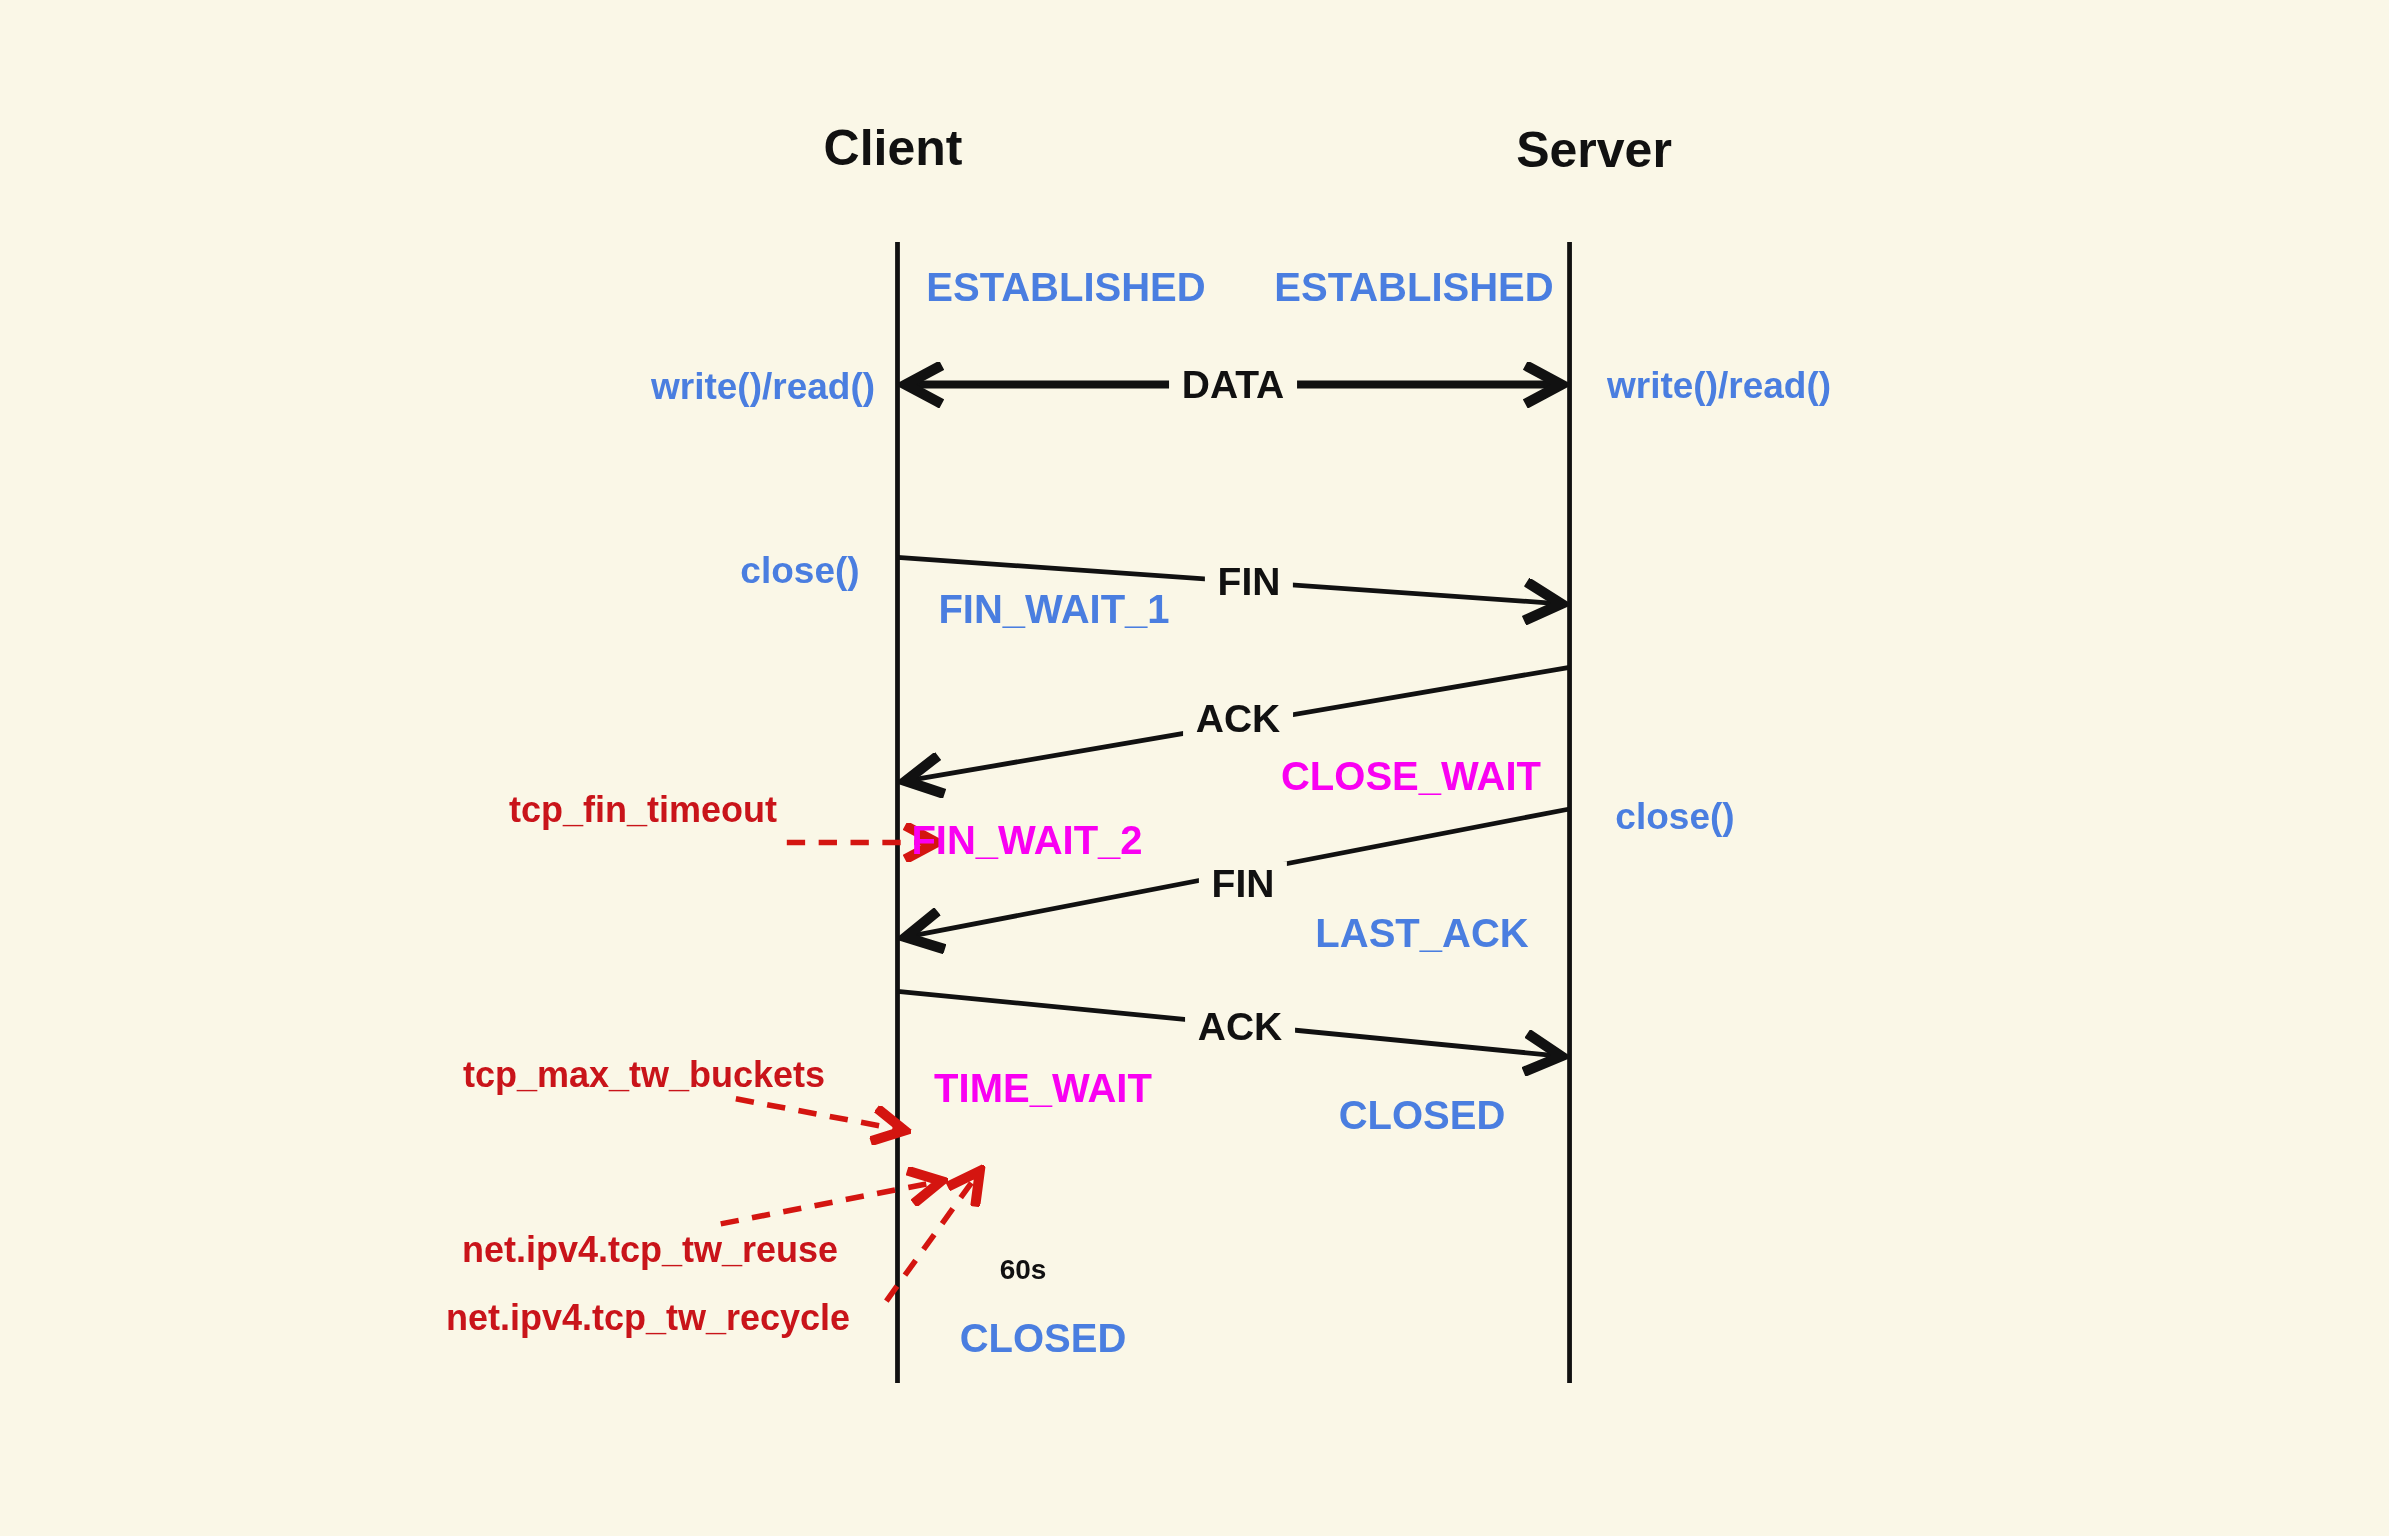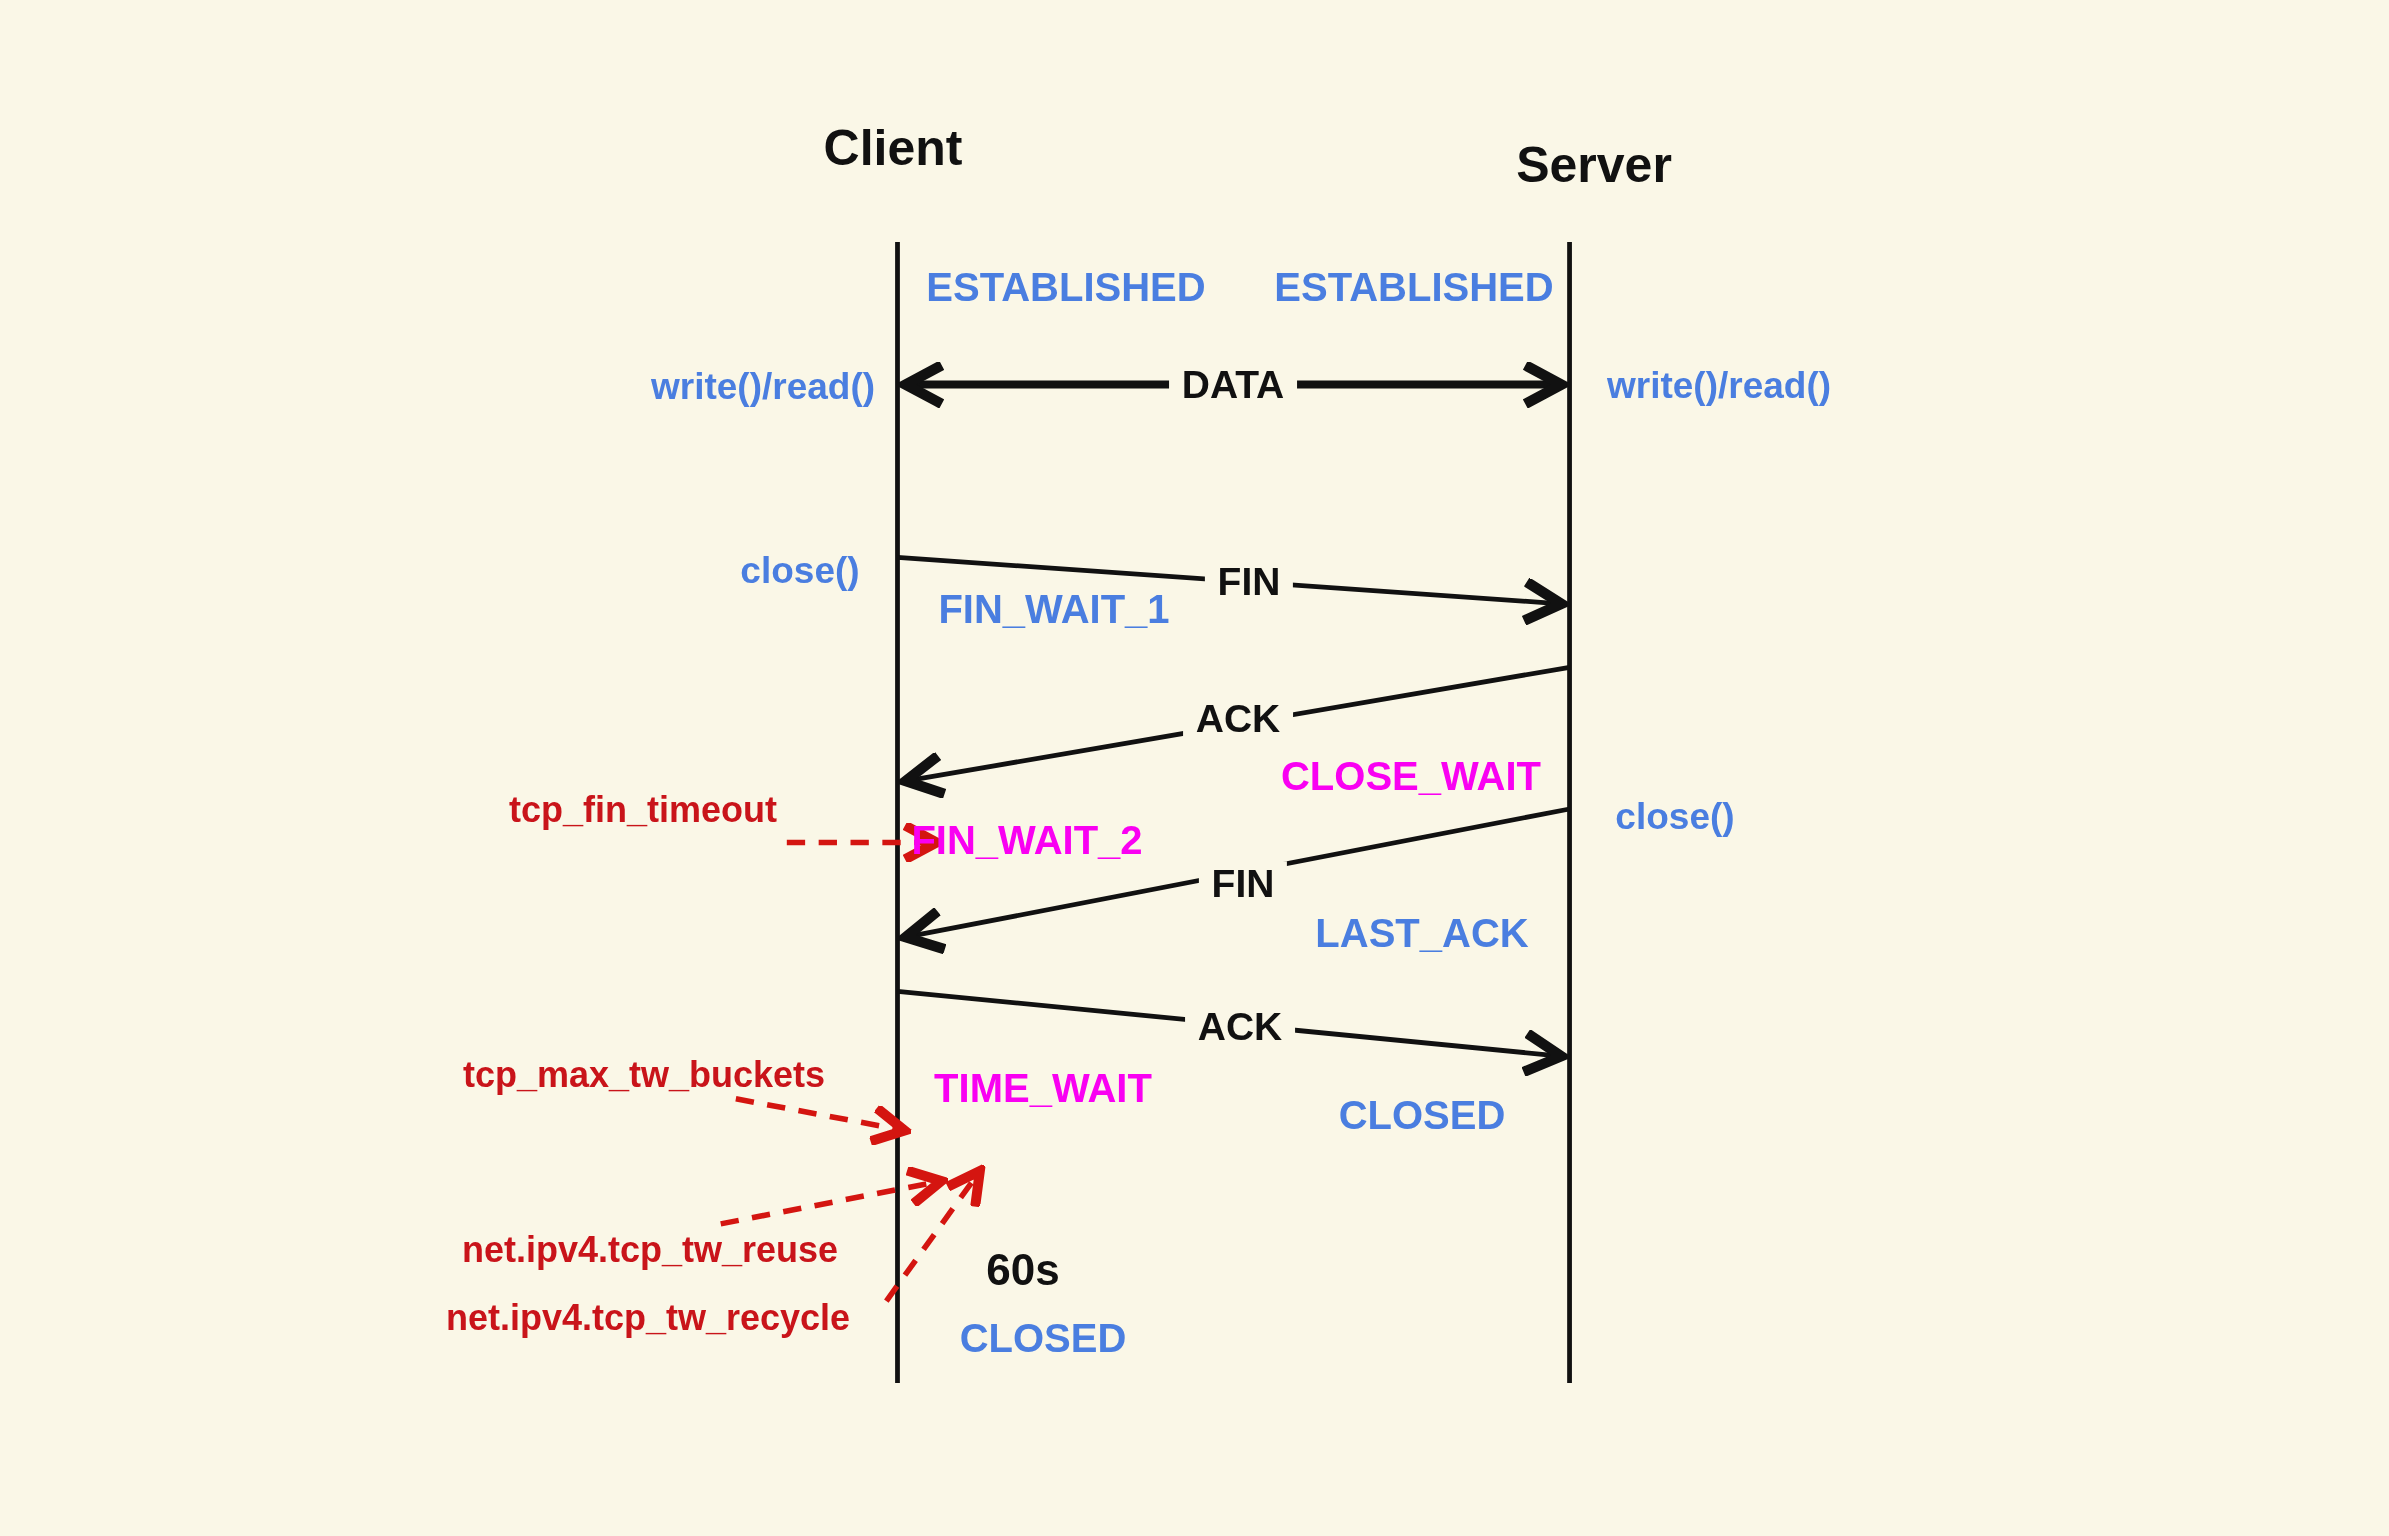--- a/index.html
+++ b/index.html
@@ -17,21 +17,21 @@
     position:absolute;transform:translate(-50%,-50%);
     font-weight:bold;white-space:nowrap;line-height:1;
   }
   .title{font-size:50px;color:var(--text);}
   .state{font-size:40px;}
   .blue{color:var(--blue);text-align:center;}
   .magenta{color:var(--magenta);}
   .call{font-size:37px;color:var(--blue);}
   .msg{font-size:39px;color:var(--text);background:var(--background);padding:3.2px 12.7px;text-align:center;}
   .sysctl{font-size:36px;color:var(--red);}
-  .timer{font-size:44px;color:var(--text);}
+  .timer{font-size:28px;color:var(--text);}
   .ln-black{stroke:var(--text);fill:none;}
   .ln-red{stroke:var(--arrow_red);fill:none;stroke-dasharray:23 17;}
   .mk-black{stroke:var(--text);fill:none;}
   .mk-red{stroke:var(--arrow_red);fill:none;}
 </style>
 </head>
 <body>
 
 <div id="diagram">
 
@@ -61,21 +61,21 @@
     <line class="ln-red" x1="988" y1="1058" x2="1172" y2="1058" stroke-width="7" marker-end="url(#mRed)"></line>
 
     <line class="ln-red" x1="924" y1="1380" x2="1132" y2="1419" stroke-width="7" marker-end="url(#mRed)"></line>
 
     <line class="ln-red" x1="905" y1="1537" x2="1178" y2="1484" stroke-width="7" marker-end="url(#mRed)"></line>
 
     <line class="ln-red" x1="1113" y1="1634" x2="1228" y2="1474" stroke-width="7" marker-end="url(#mRed)"></line>
   </svg>
 
   <div class="lbl title" style="left:893px;top:148px;">Client</div>
-  <div class="lbl title" style="left:1594px;top:165px;">Server</div>
+  <div class="lbl title" style="left:1594px;top:150px;">Server</div>
 
   <div class="lbl state blue" style="left:1066px;top:287px;">ESTABLISHED</div>
   <div class="lbl state blue" style="left:1414px;top:287px;">ESTABLISHED</div>
 
   <div class="lbl call" style="left:763px;top:386px;">write()/read()</div>
   <div class="lbl msg" style="left:1233px;top:385px;">DATA</div>
   <div class="lbl call" style="left:1719px;top:385px;">write()/read()</div>
 
   <div class="lbl call" style="left:800px;top:570px;">close()</div>
   <div class="lbl msg" style="left:1249px;top:582px;">FIN</div>

